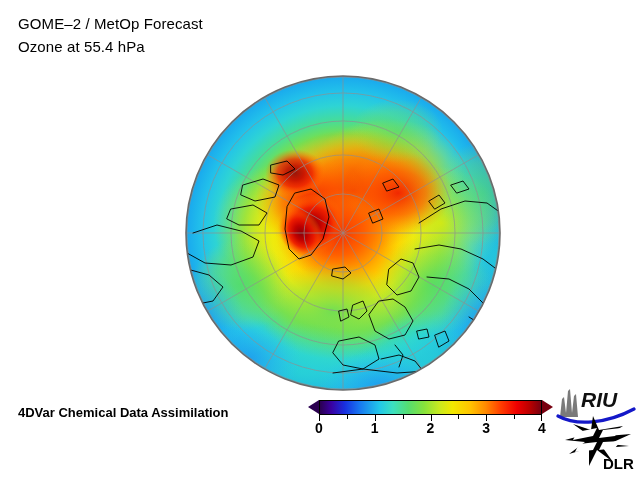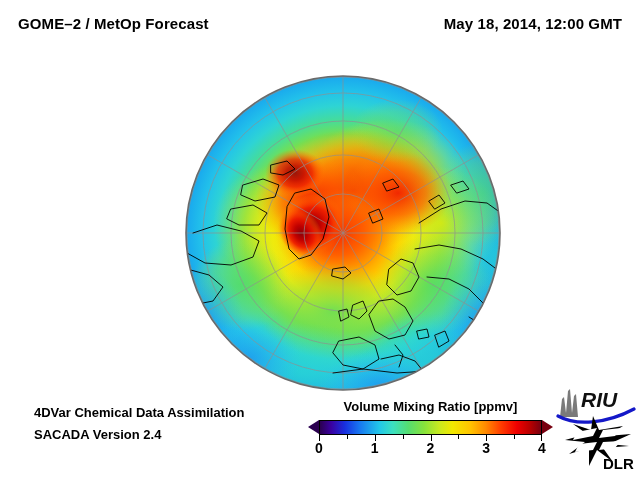--- a/index.html
+++ b/index.html
@@ -25,21 +25,21 @@
   }
   #header-right {
     position: absolute;
     right: 18px;
     top: 12px;
     width: 300px;
     text-align: right;
   }
   .hdr-line {
     font-size: 15px;
-    font-weight: bold;
+    font-weight: normal;
     line-height: 23px;
     letter-spacing: 0.1px;
     white-space: nowrap;
   }
 
   
   #globe-wrap {
     position: absolute;
     left: 183px;
     top: 73px;
@@ -48,21 +48,21 @@
   }
   #globe-svg {
     display: block;
     width: 320px;
     height: 320px;
   }
 
   
   #credits {
     position: absolute;
-    left: 34px;
+    left: 18px;
     top: 402px;
     width: 290px;
   }
   .credit-line {
     font-size: 13px;
     font-weight: bold;
     line-height: 22px;
     white-space: nowrap;
   }
 
@@ -172,24 +172,24 @@
     top: 414px;
     width: 76px;
     height: 58px;
   }
 </style>
 </head>
 <body>
 
 <div id="header-left">
   <div class="hdr-line">GOME–2 / MetOp Forecast</div>
+  <div class="hdr-line">Ozone at 55.4 hPa</div>
 </div>
 
 <div id="header-right">
-  <div class="hdr-line">May 18, 2014, 12:00 GMT</div>
 </div>
 
 <div id="globe-wrap">
   <svg id="globe-svg" viewBox="0 0 320 320">
     <defs>
       <clipPath id="globeClip">
         <circle cx="160" cy="160" r="157"></circle>
       </clipPath>
 
       <radialGradient id="ozoneBase" cx="50%" cy="50%" r="50%">
@@ -344,25 +344,23 @@
       <path d="M252 262 L262 258 L266 268 L256 274 Z"></path>
       <path d="M234 258 L244 256 L246 264 L236 266 Z"></path>
     </g>
 
     <circle cx="160" cy="160" r="157" fill="none" stroke="#6a6a6a" stroke-width="1.6"></circle>
   </svg>
 </div>
 
 <div id="credits">
   <div class="credit-line">4DVar Chemical Data Assimilation</div>
-  <div class="credit-line">SACADA Version 2.4</div>
 </div>
 
 <div id="colorbar-block">
-  <div id="colorbar-title">Volume Mixing Ratio [ppmv]</div>
   <div id="colorbar-row">
     <div id="cb-cap-left" class="cb-cap" style="border-right-color: rgb(43, 0, 80);"></div>
     <div id="cb-bar" style="background: linear-gradient(to right, rgb(43, 0, 80) 0%, rgb(58, 0, 160) 5%, rgb(24, 48, 224) 11.25%, rgb(24, 120, 240) 18%, rgb(34, 200, 232) 27%, rgb(60, 224, 192) 33%, rgb(85, 221, 112) 40%, rgb(134, 226, 60) 47%, rgb(200, 234, 32) 54%, rgb(242, 232, 0) 60%, rgb(255, 196, 0) 68%, rgb(255, 138, 0) 75%, rgb(255, 60, 0) 82%, rgb(240, 0, 0) 89%, rgb(184, 0, 0) 95%, rgb(120, 0, 16) 100%);"></div>
     <div id="cb-cap-right" class="cb-cap" style="border-left-color: rgb(120, 0, 16);"></div>
     <div id="cb-ticks">
         <div class="cb-tick minor" style="left: 27.875px;"></div>
         <div class="cb-tick minor" style="left: 83.625px;"></div>
         <div class="cb-tick minor" style="left: 139.375px;"></div>
         <div class="cb-tick minor" style="left: 195.125px;"></div>
         <div class="cb-tick major" style="left: 0px;"></div>

